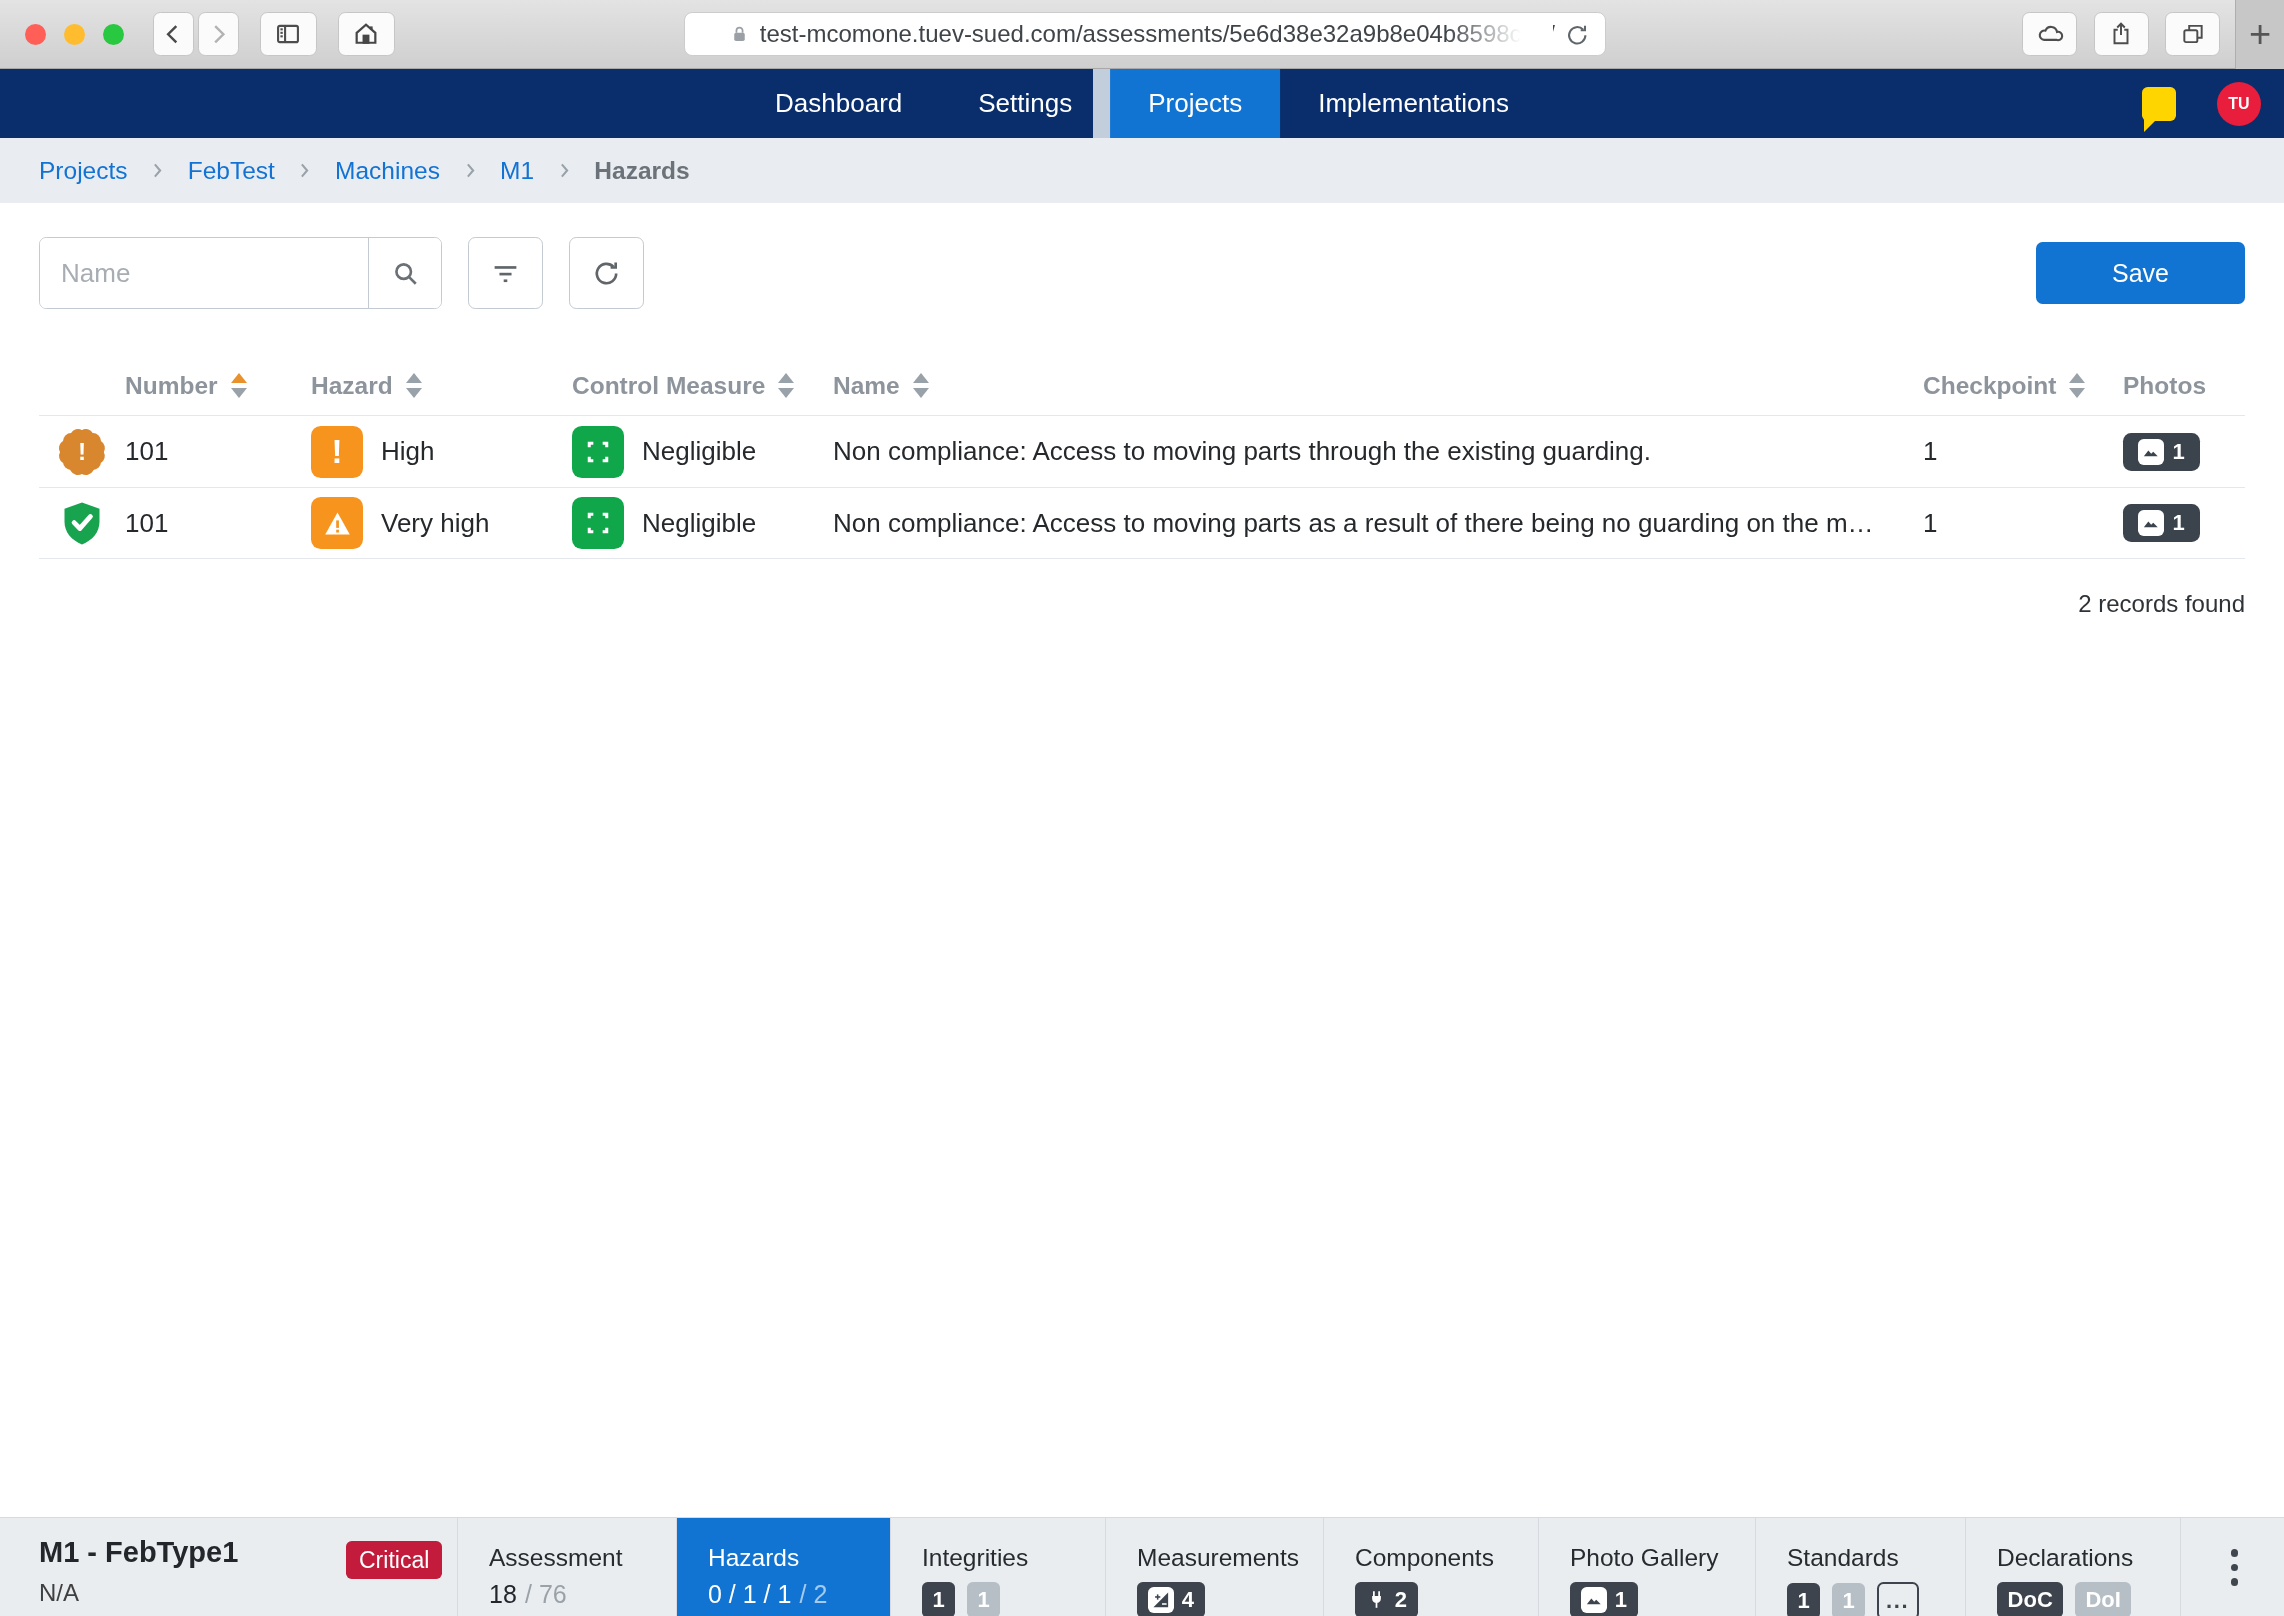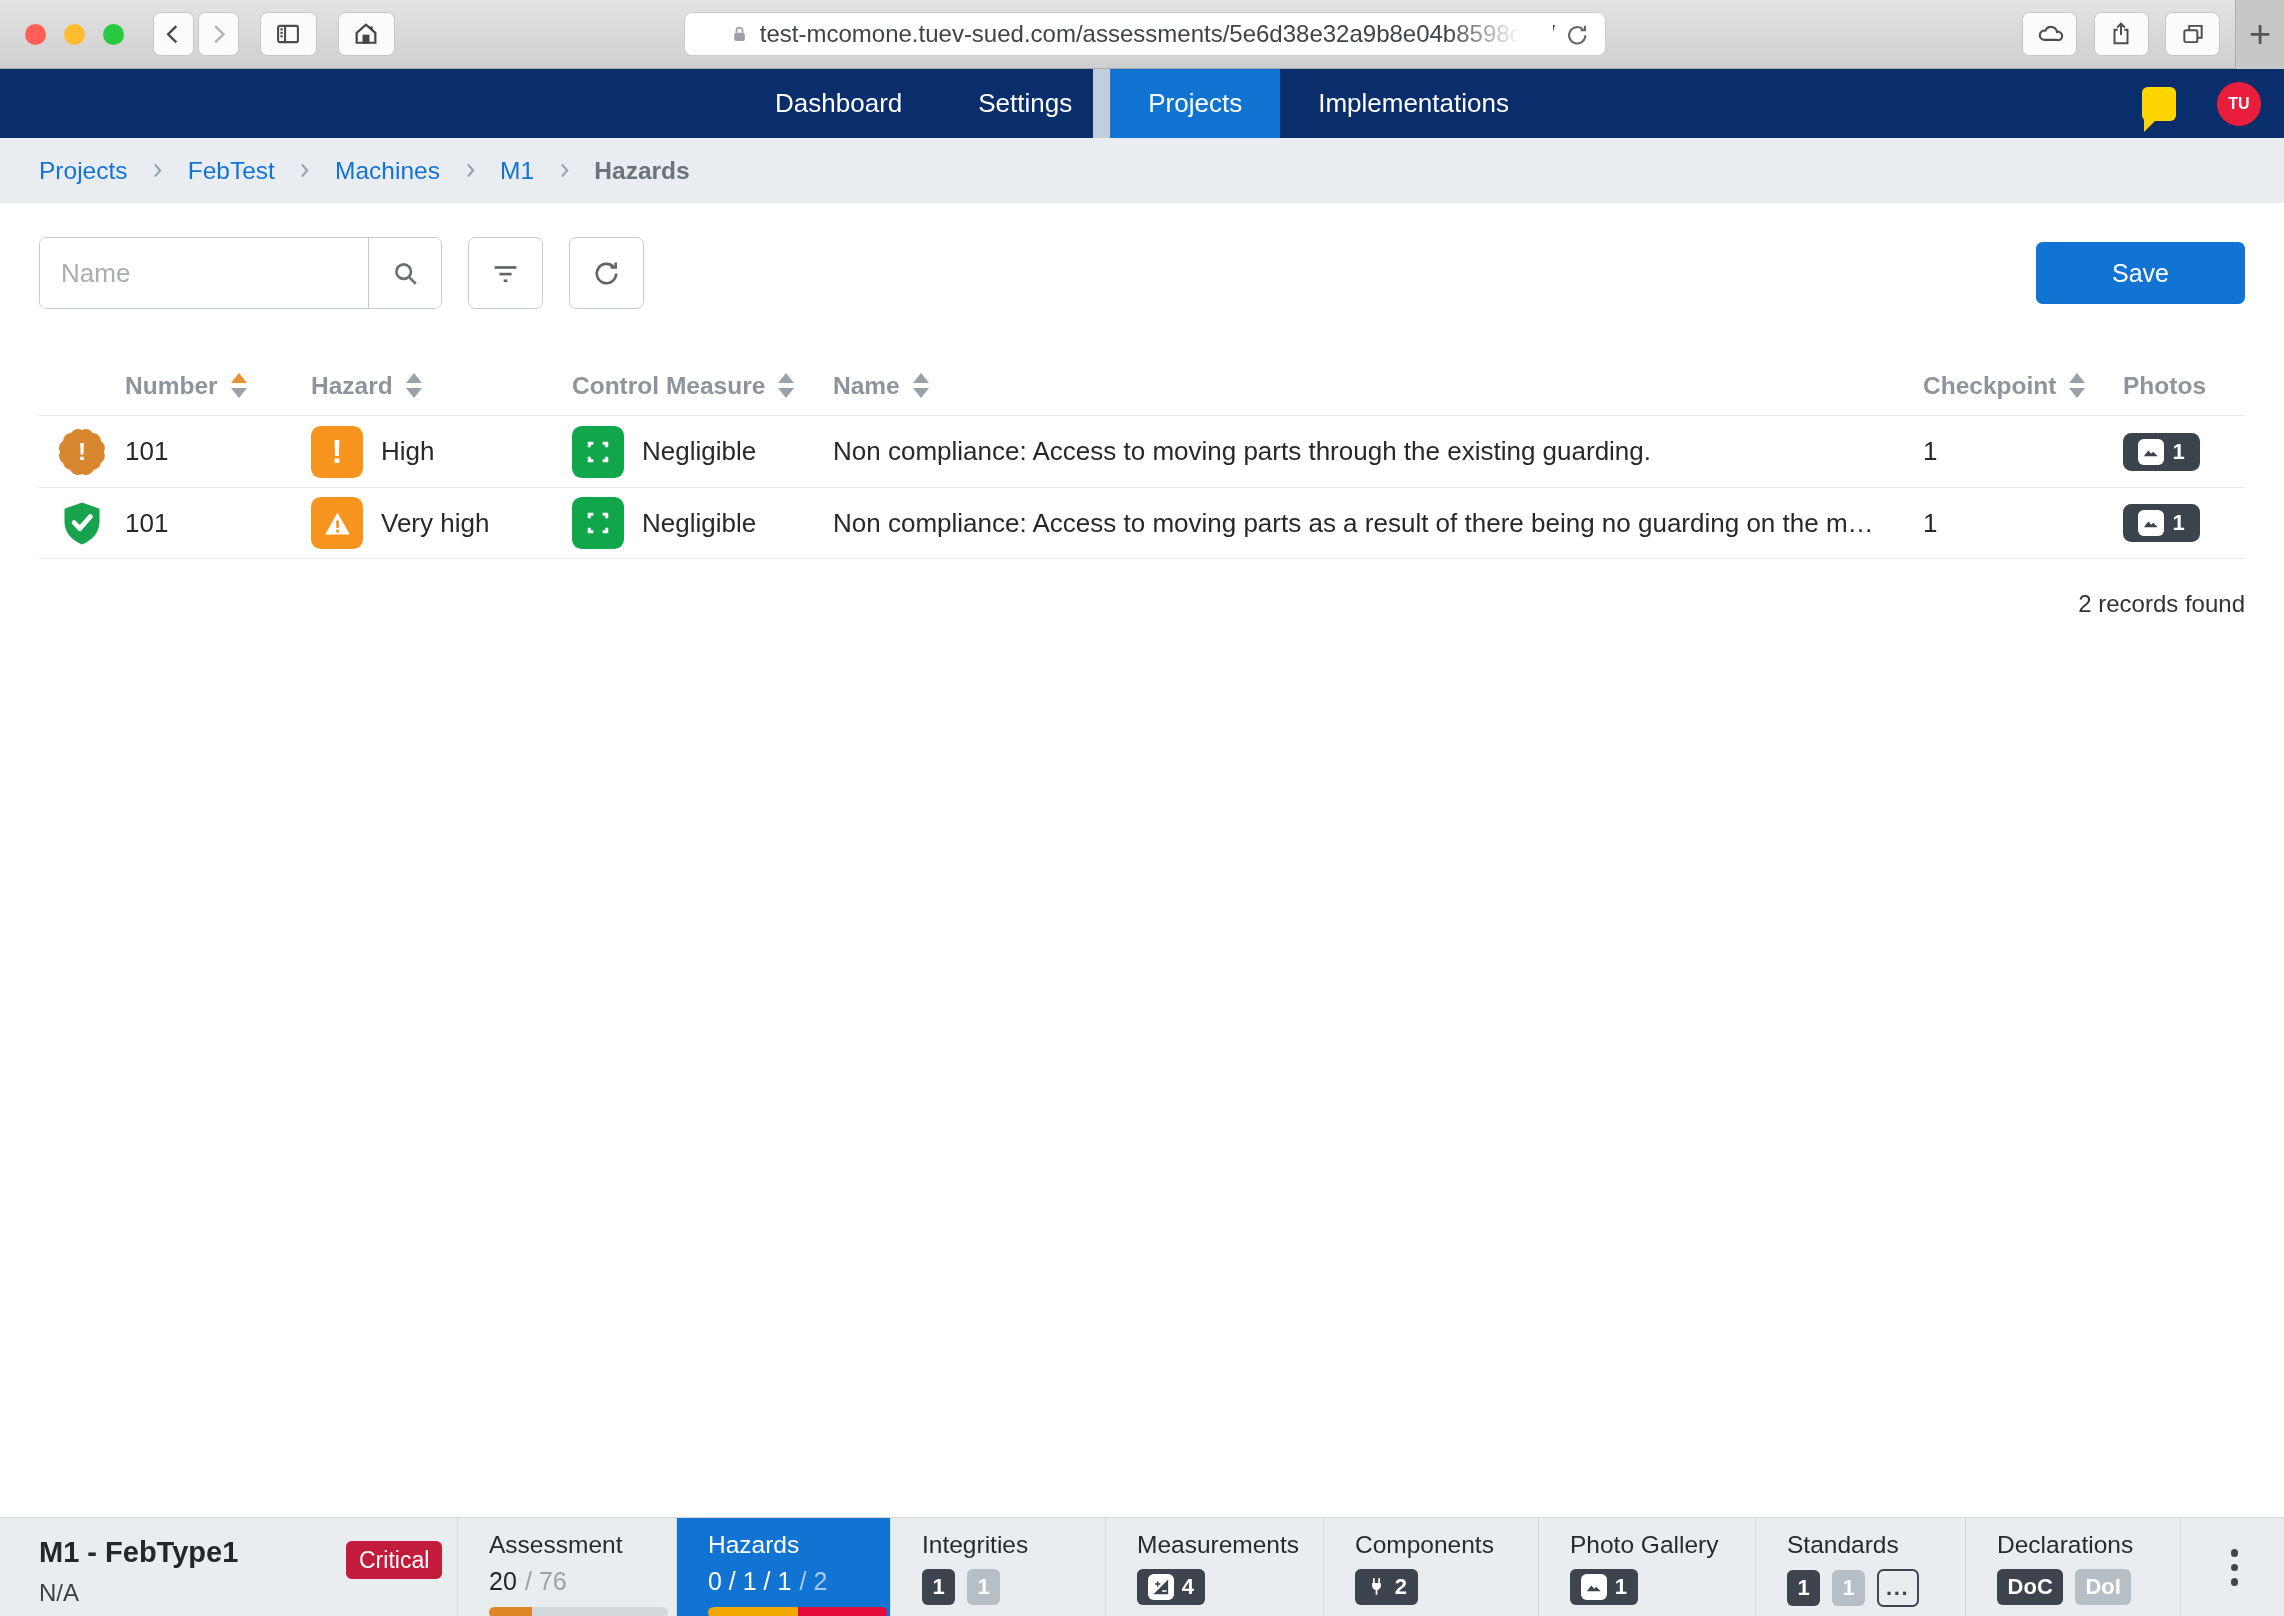--- a/index.html
+++ b/index.html
@@ -92,21 +92,21 @@
   .records { text-align:right; margin-top:31px; font-size:24px; color:#2e3338; }
 
   
   .footer { position:absolute; left:0; bottom:0; width:2284px; height:100px; background:#e9edf0;
             border-top:1.6px solid #d7dbdf; display:flex; }
   .f-machine { width:457px; padding:18px 0 0 39px; position:relative; flex:none; }
   .f-title { font-size:29px; font-weight:bold; color:#23272b; }
   .f-sub { font-size:24px; color:#404040; margin-top:9.8px; }
   .critical { position:absolute; left:346px; top:23px; background:#c21b3c; color:#fff; font-weight:normal;
               font-size:23px; padding:5.7px 13px; border-radius:5.7px; }
-  .f-tab { border-left:1.6px solid #d7dbdf; padding:13px 0 0 31px; flex:none; }
+  .f-tab { border-left:1.6px solid #d7dbdf; padding:26px 0 0 31px; flex:none; }
   .f-label { font-size:24.5px; color:#272b2f; }
   .f-counts { margin-top:8.2px; font-size:25px; color:#23272b; display:flex; gap:8.2px; }
   .f-counts .dim { color:#9aa2a9; }
   .f-bar { margin-top:10.6px; width:179px; height:11.4px; border-radius:5.7px; background:#d3d8dc; overflow:hidden; display:flex; }
   .fill-assess { width:24%; background:#dd8628; }
   .f-tab.active { background:#1173d2; }
   .f-tab.active .f-label, .f-tab.active .f-counts { color:#fff; }
   .f-tab.active .f-counts .dim { color:rgba(255,255,255,.62); }
   .f-tab.active .f-bar { background:transparent; }
   .fill-amber { width:50%; background:#f0a800; }
@@ -404,21 +404,21 @@
 <div class="footer">
   <div class="f-machine">
     <div class="f-title">M1 - FebType1</div>
     <div class="f-sub">N/A</div>
     <span class="critical">Critical</span>
   </div>
 
   <div class="f-tab w-assess">
     <div class="f-label">Assessment</div>
     <div class="f-counts">
-      <span>20</span>
+      <span>18</span>
       <span class="dim">/ 76</span>
     </div>
     <div class="f-bar">
         <span class="fill-assess"></span>
       </div>
   </div>
 
   <div class="f-tab w-haz active">
     <div class="f-label">Hazards</div>
     <div class="f-counts">

